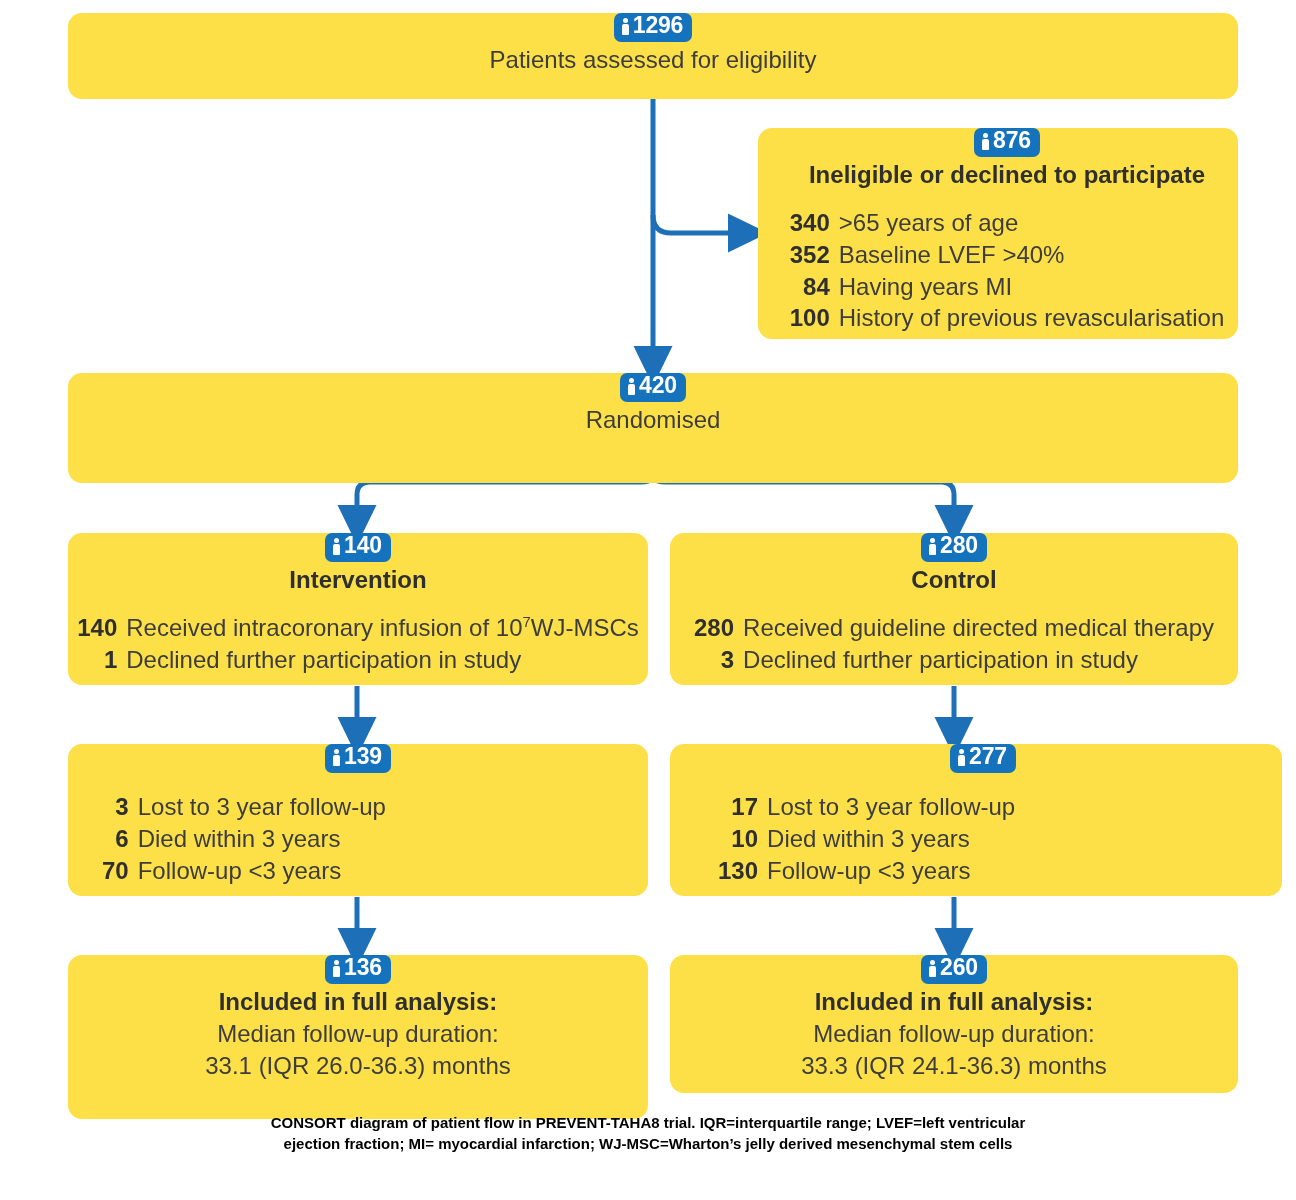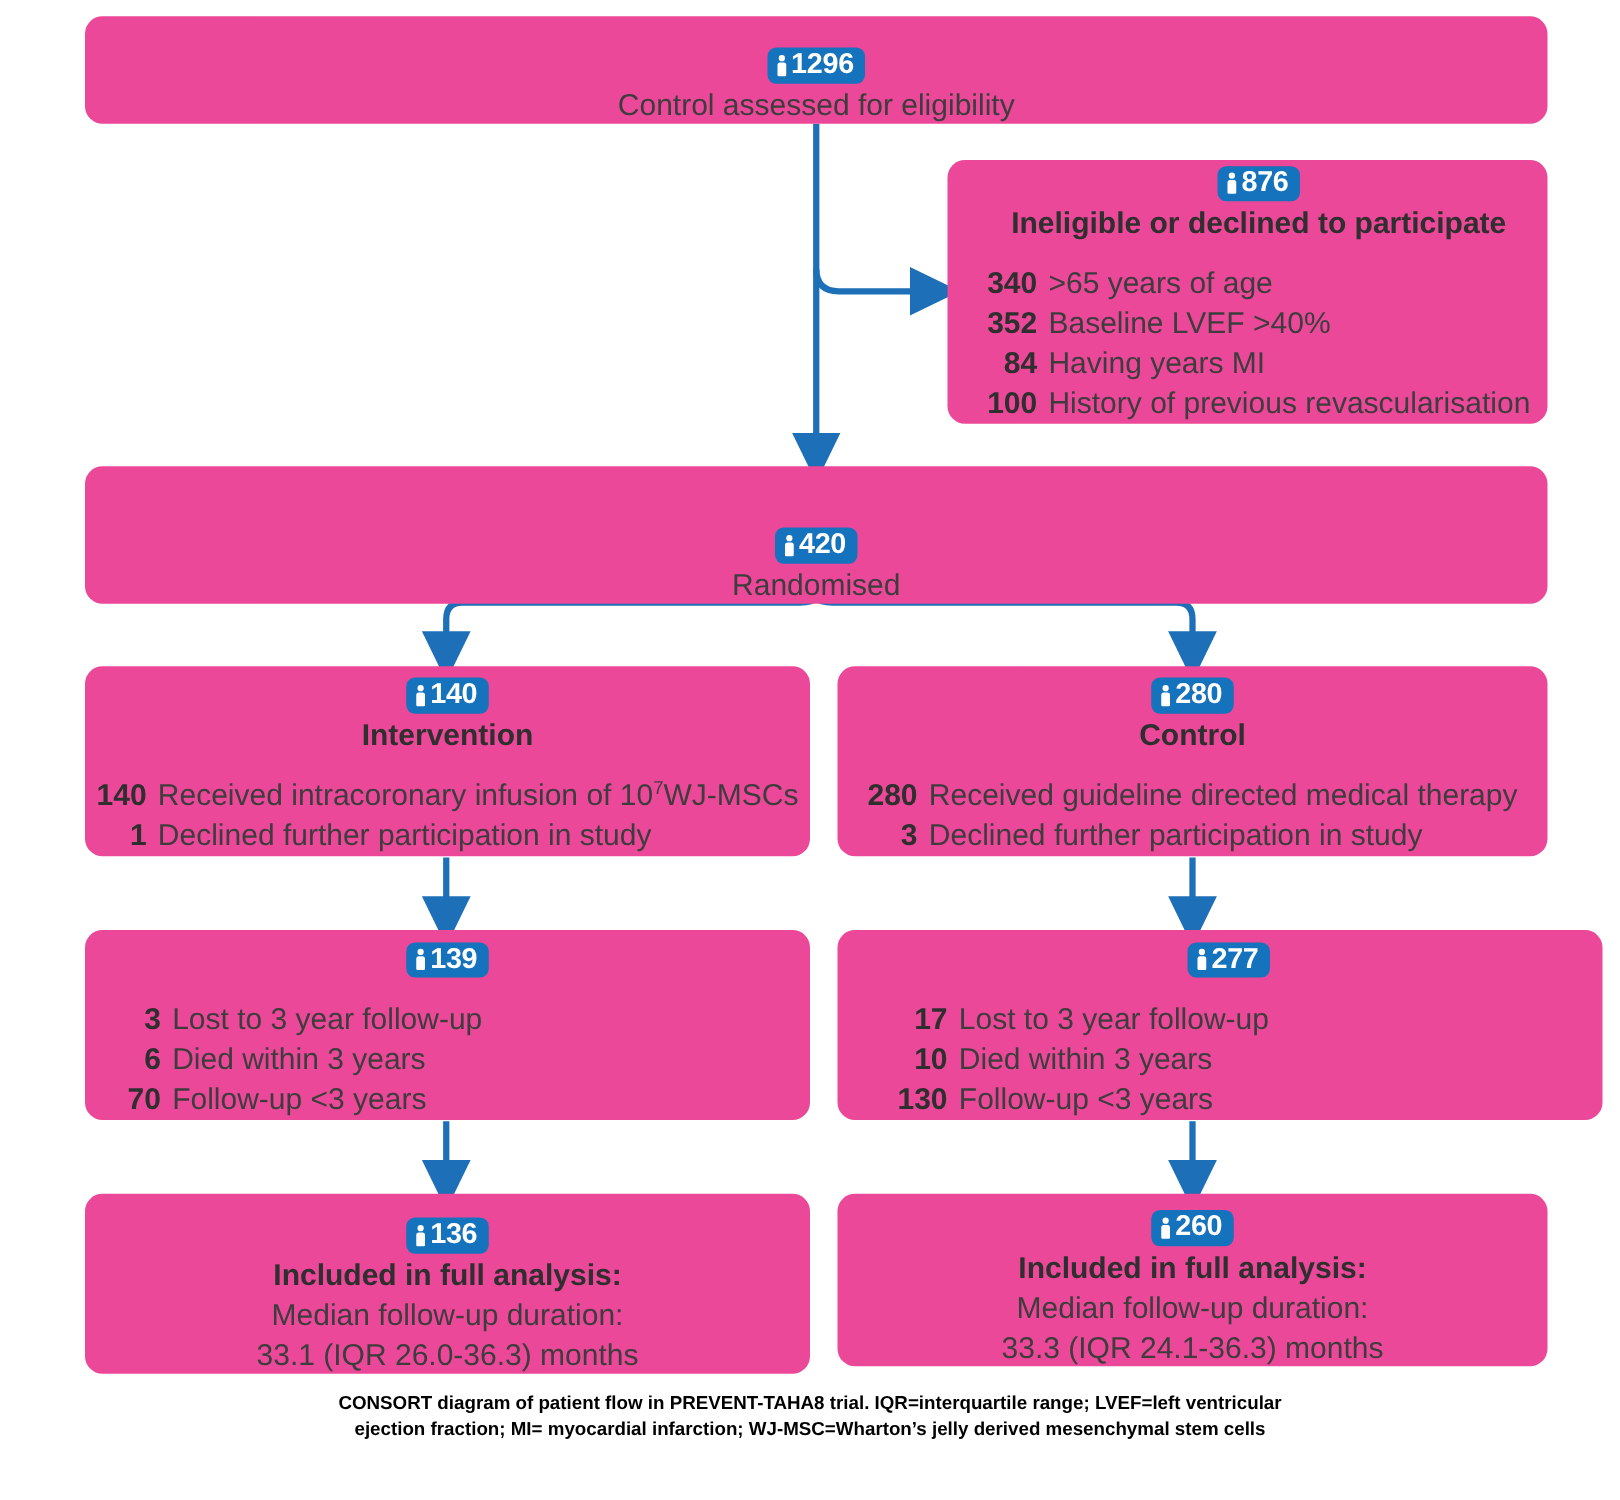--- a/index.html
+++ b/index.html
@@ -23,27 +23,27 @@
     position: absolute;
     left: 0;
     top: 0;
     width: 1296px;
     height: 1200px;
     pointer-events: none;
   }
 
   .node {
     position: absolute;
-    background: #ec4899;
+    background: #fde047;
     border-radius: 14px;
     box-sizing: border-box;
     display: flex;
     flex-direction: column;
     align-items: center;
-    justify-content: flex-end;
+    justify-content: flex-start;
   }
 
   
   .badge {
     display: inline-flex;
     align-items: center;
     gap: 3px;
     background: #1572bd;
     color: #ffffff;
     border-radius: 7px;
@@ -125,21 +125,21 @@
   sup { font-size: 0.62em; vertical-align: super; line-height: 0; }
 
   
   #node-assessed   { left: 68px;  top: 13px;   width: 1170px; height: 86px;  }
   #node-ineligible { left: 758px; top: 128px;  width: 480px;  height: 211px; align-items: center; padding-left: 18px; }
   #node-randomised { left: 68px;  top: 373px;  width: 1170px; height: 110px;  }
   #node-intervention { left: 68px;  top: 533px; width: 580px; height: 152px; }
   #node-control      { left: 670px; top: 533px; width: 568px; height: 152px; }
   #node-fu-int       { left: 68px;  top: 744px; width: 580px; height: 152px; align-items: flex-start; padding-left: 34px; }
   #node-fu-ctl       { left: 670px; top: 744px; width: 612px; height: 152px; align-items: flex-start; padding-left: 48px; }
-  #node-final-int    { left: 68px;  top: 955px; width: 580px; height: 144px; }
+  #node-final-int    { left: 68px;  top: 955px; width: 580px; height: 164px; }
   #node-final-ctl    { left: 670px; top: 955px; width: 568px; height: 138px; }
 
   #node-fu-int .badge-wrap, #node-fu-ctl .badge-wrap {
     align-self: center;
     margin-right: 34px;
   }
 
   .caption {
     position: absolute;
     left: 0;
@@ -180,21 +180,21 @@
     <path d="M954,897 L954,944" stroke="#1d6fb8" stroke-width="5" fill="none" marker-end="url(#arrowhead)"></path>
   </svg>
 
   <div class="node" id="node-assessed">
     <div class="badge-wrap">
       <span class="badge">
         <span class="person"></span>
         <span class="badge-num">1296</span>
       </span>
     </div>
-    <div class="plain-line">Control assessed for eligibility</div>
+    <div class="plain-line">Patients assessed for eligibility</div>
   </div>
 
   <div class="node" id="node-ineligible">
     <div class="badge-wrap">
       <span class="badge">
         <span class="person"></span>
         <span class="badge-num">876</span>
       </span>
     </div>
     <div class="title-line">Ineligible or declined to participate</div>

